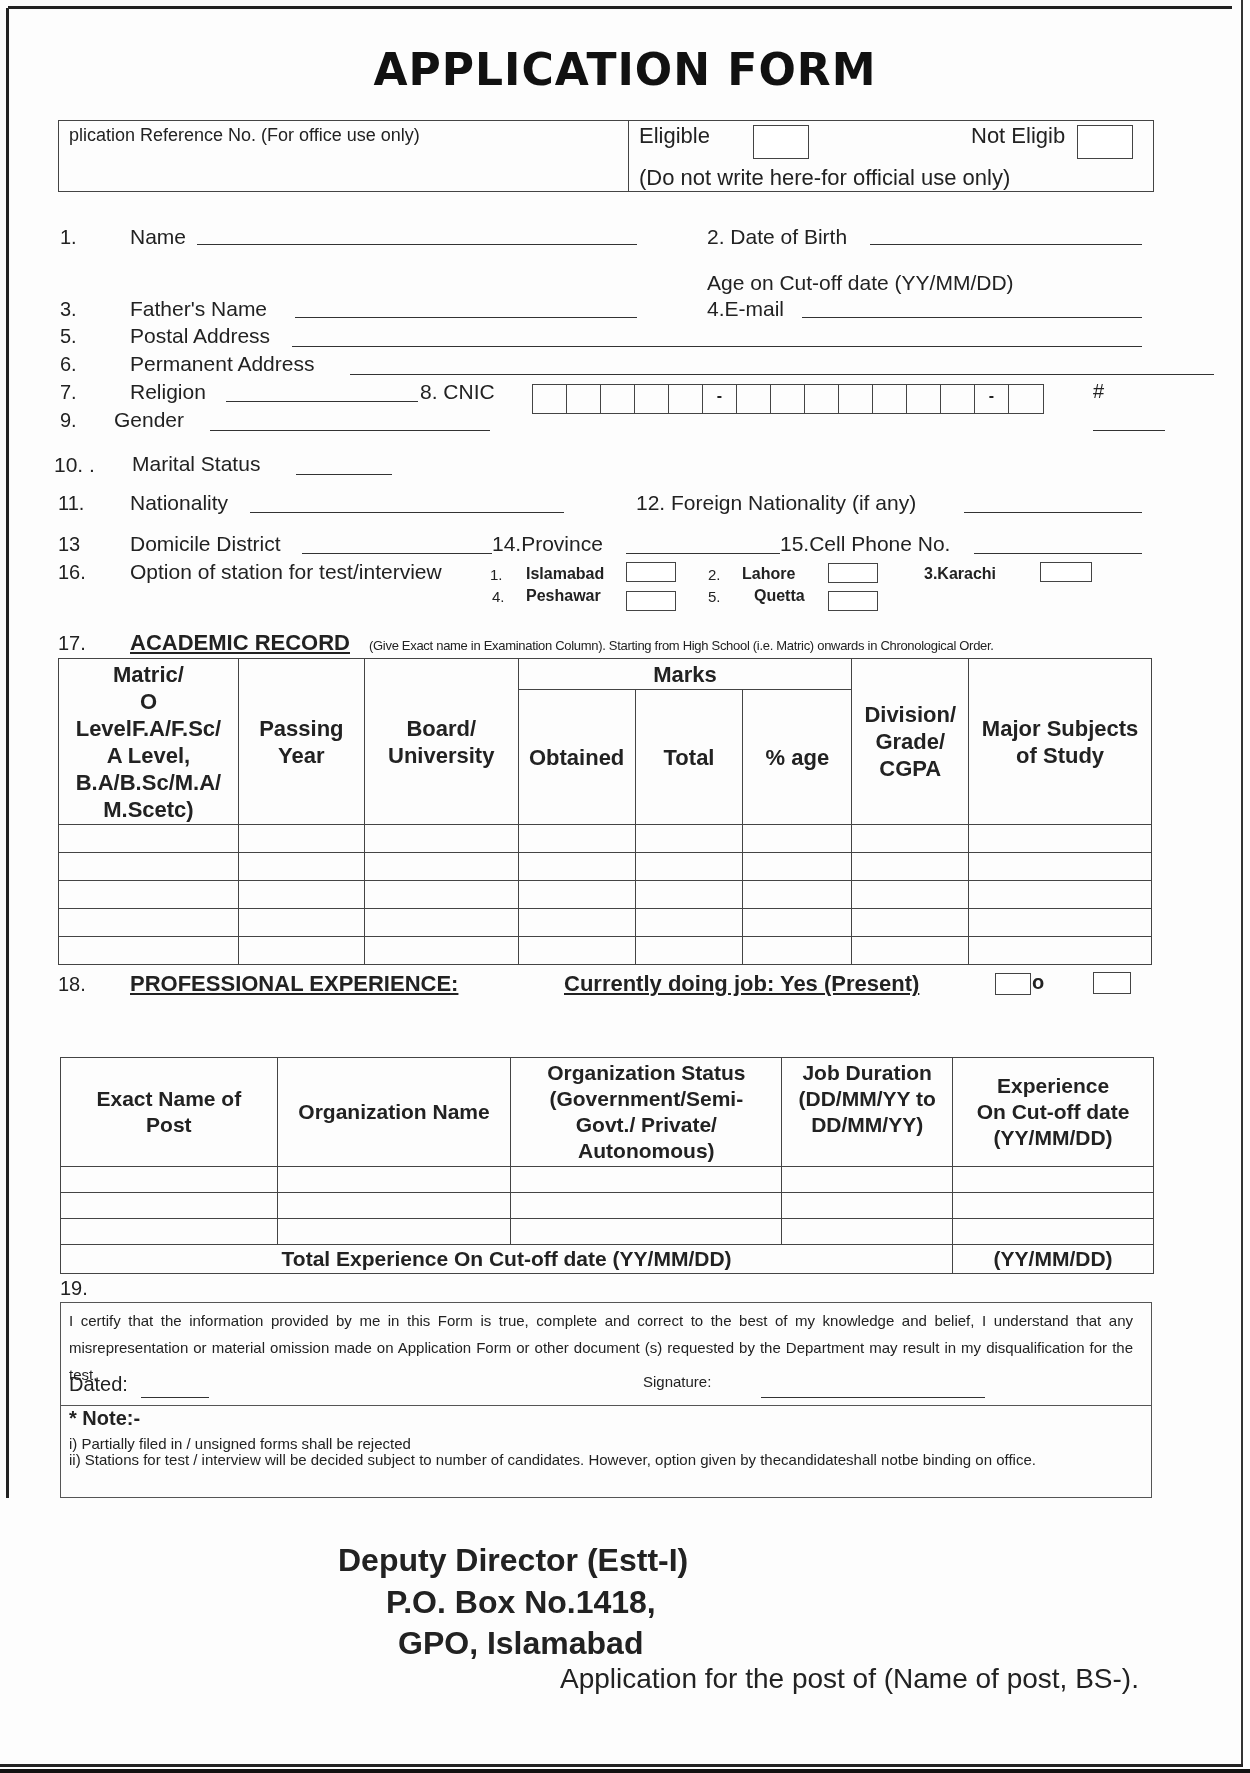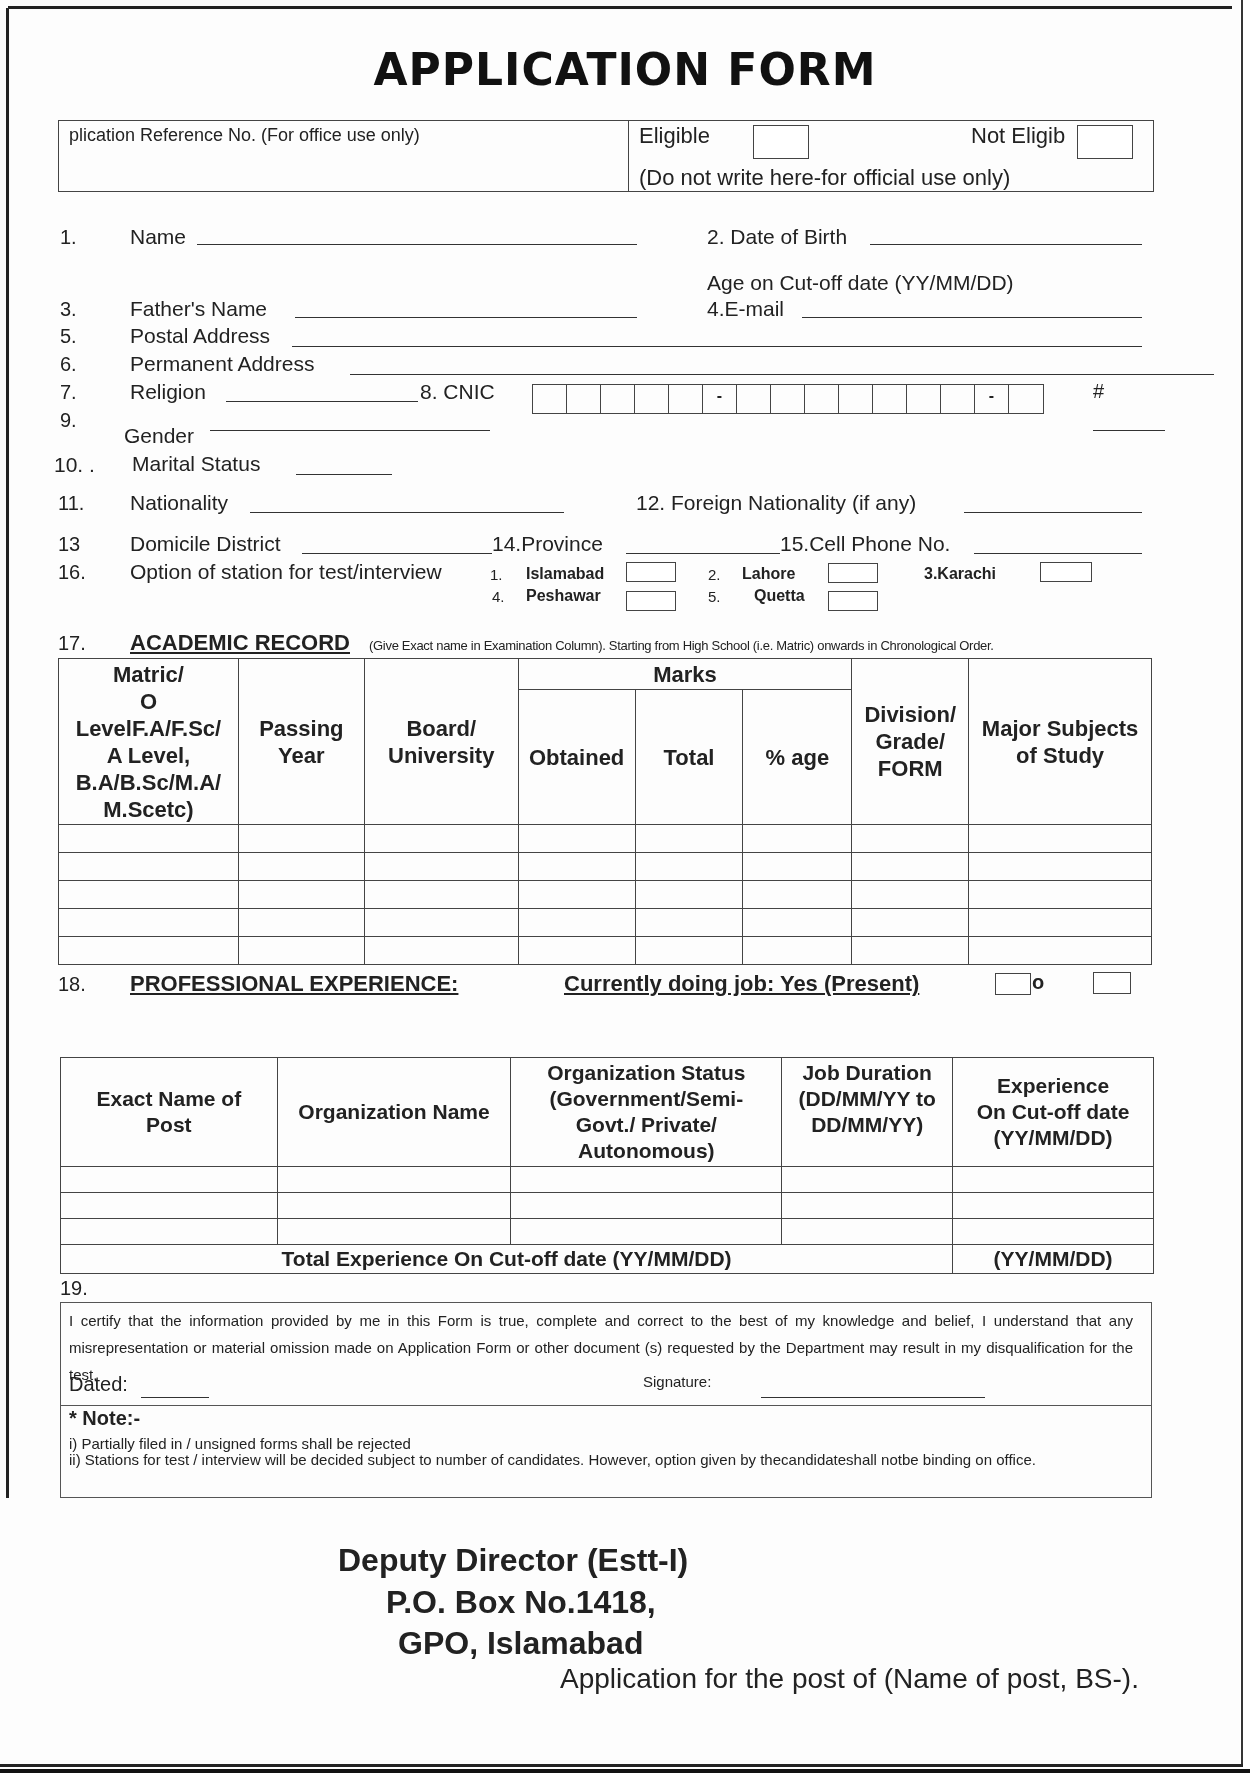--- a/index.html
+++ b/index.html
@@ -113,21 +113,21 @@
   <div></div>
   <div></div>
   <div></div>
   <div>-</div>
   <div></div>
 </div>
 <span class="lbl" style="left:1093px;top:380px;font-size:20px;">#</span>
 <div class="line" style="left:1093px;top:430px;width:72px;"></div>
 
 <span class="num" style="left:60px;top:409px;">9.</span>
-<span class="lbl" style="left:124px;top:408px;margin-top:16px;">Gender</span>
+<span class="lbl" style="left:114px;top:408px;">Gender</span>
 <div class="line" style="left:210px;top:430px;width:280px;"></div>
 
 <span class="num" style="left:54px;top:453px;font-size:21px;">10. .</span>
 <span class="lbl" style="left:132px;top:452px;">Marital Status</span>
 <div class="line" style="left:296px;top:474px;width:96px;"></div>
 
 <span class="num" style="left:58px;top:492px;">11.</span>
 <span class="lbl" style="left:130px;top:491px;">Nationality</span>
 <div class="line" style="left:250px;top:512px;width:314px;"></div>
 <span class="lbl" style="left:636px;top:491px;">12. Foreign Nationality (if any)</span>
@@ -193,21 +193,21 @@
       <div>Year</div>
     </th>
     <th rowspan="2">
       <div>Board/</div>
       <div>University</div>
     </th>
     <th colspan="3" style="height:30px;">Marks</th>
     <th rowspan="2">
       <div>Division/</div>
       <div>Grade/</div>
-      <div>FORM</div>
+      <div>CGPA</div>
     </th>
     <th rowspan="2">
       <div>Major Subjects</div>
       <div>of Study</div>
     </th>
   </tr>
   <tr>
     <th style="height:134px;">Obtained</th>
     <th>Total</th>
     <th>% age</th>

